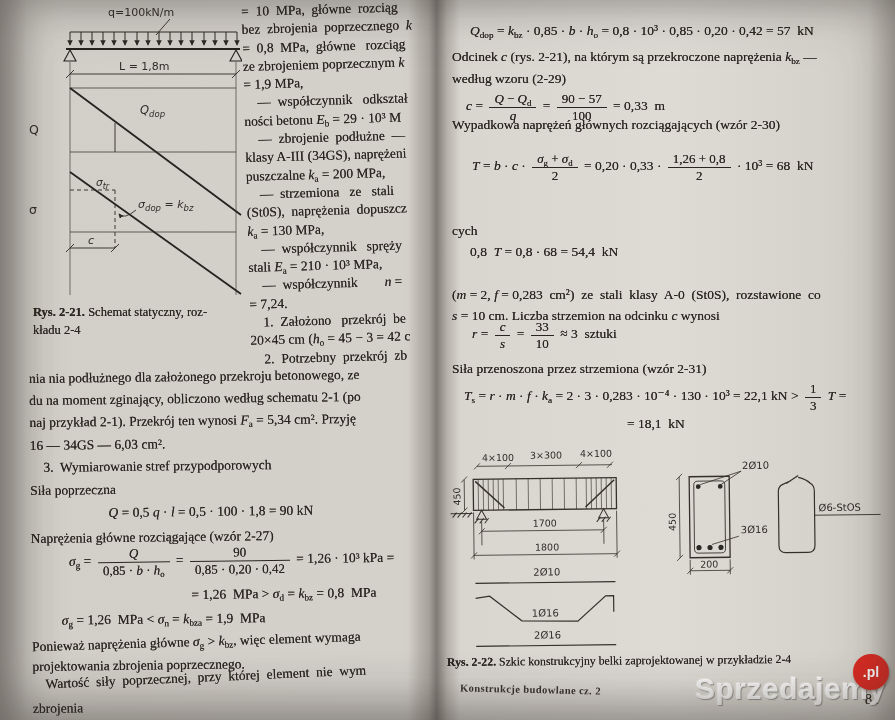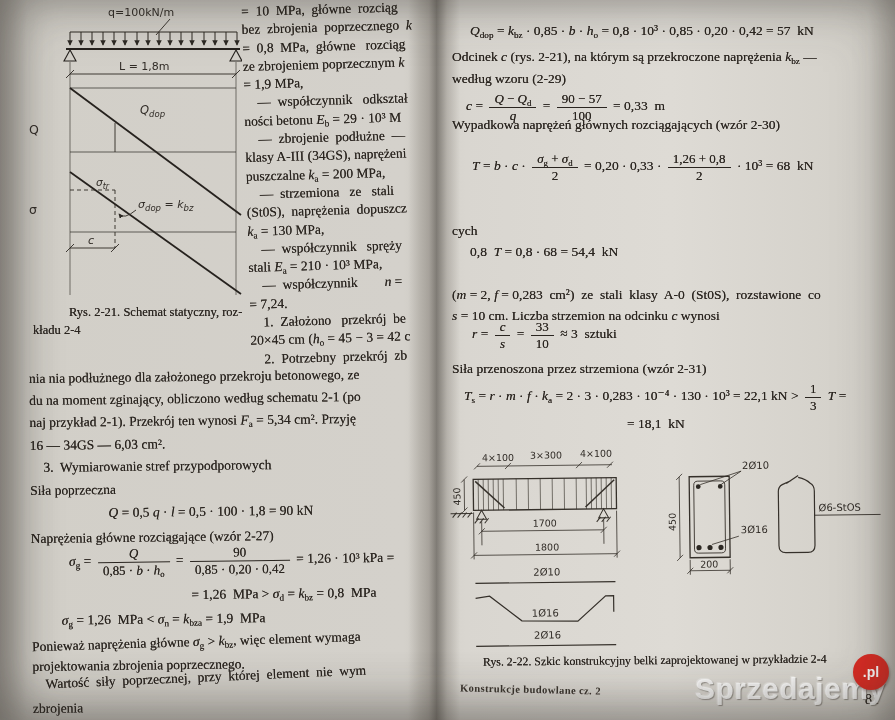--- a/index.html
+++ b/index.html
@@ -7,21 +7,21 @@
     background:linear-gradient(90deg,#b9b5ae 0%,#d2cfc8 3%,#d4d1cb 45%,#cfccc5 47%,#d9d6d0 52%,#dedbd5 75%,#d3d0c9 97%,#bab6af 100%);
     font-family:"Liberation Serif","DejaVu Serif",serif;color:#2a2520;}
   .vignette{position:absolute;inset:0;pointer-events:none;
     box-shadow:inset 0 0 60px rgba(50,45,40,.35), inset 0 -25px 45px rgba(60,55,48,.18), inset 25px 0 35px rgba(60,55,48,.22);}
   .gutter{position:absolute;top:0;left:408px;width:52px;height:720px;pointer-events:none;
     background:linear-gradient(90deg,rgba(70,62,54,0) 0%,rgba(70,62,54,.30) 40%,rgba(45,40,34,.50) 55%,rgba(70,62,54,.22) 75%,rgba(70,62,54,0) 100%);}
   .thick{text-shadow:0 0 .5px rgba(45,38,32,.85);}
   .ln{position:relative;white-space:pre;}
   .bl{position:absolute;font-size:13.5px;line-height:17px;white-space:pre;}
   .it,i{font-style:italic;}
-  .bd{font-weight:normal;margin-left:36px;}
+  .bd{font-weight:bold;}
   sub{font-size:.68em;vertical-align:-.3em;line-height:0;}
   .frac{display:inline-block;text-align:center;vertical-align:middle;margin:0 3px;font-size:13px;line-height:1.05;}
   .frac .num{display:block;padding:0 5px 1px;border-bottom:1.2px solid #2a2520;}
   .frac .den{display:block;padding:1px 5px 0;}
   
   .col{position:absolute;left:241px;top:3px;width:197px;height:372px;overflow:hidden;
     font-size:13.5px;line-height:18.3px;transform:rotate(-1.6deg);transform-origin:0 0;}
   
   .cap21{position:absolute;left:33px;top:303px;width:212px;font-size:12.5px;line-height:18px;}
   .cap22{position:absolute;left:447px;top:653px;width:446px;font-size:11.8px;transform:rotate(-.5deg);}

